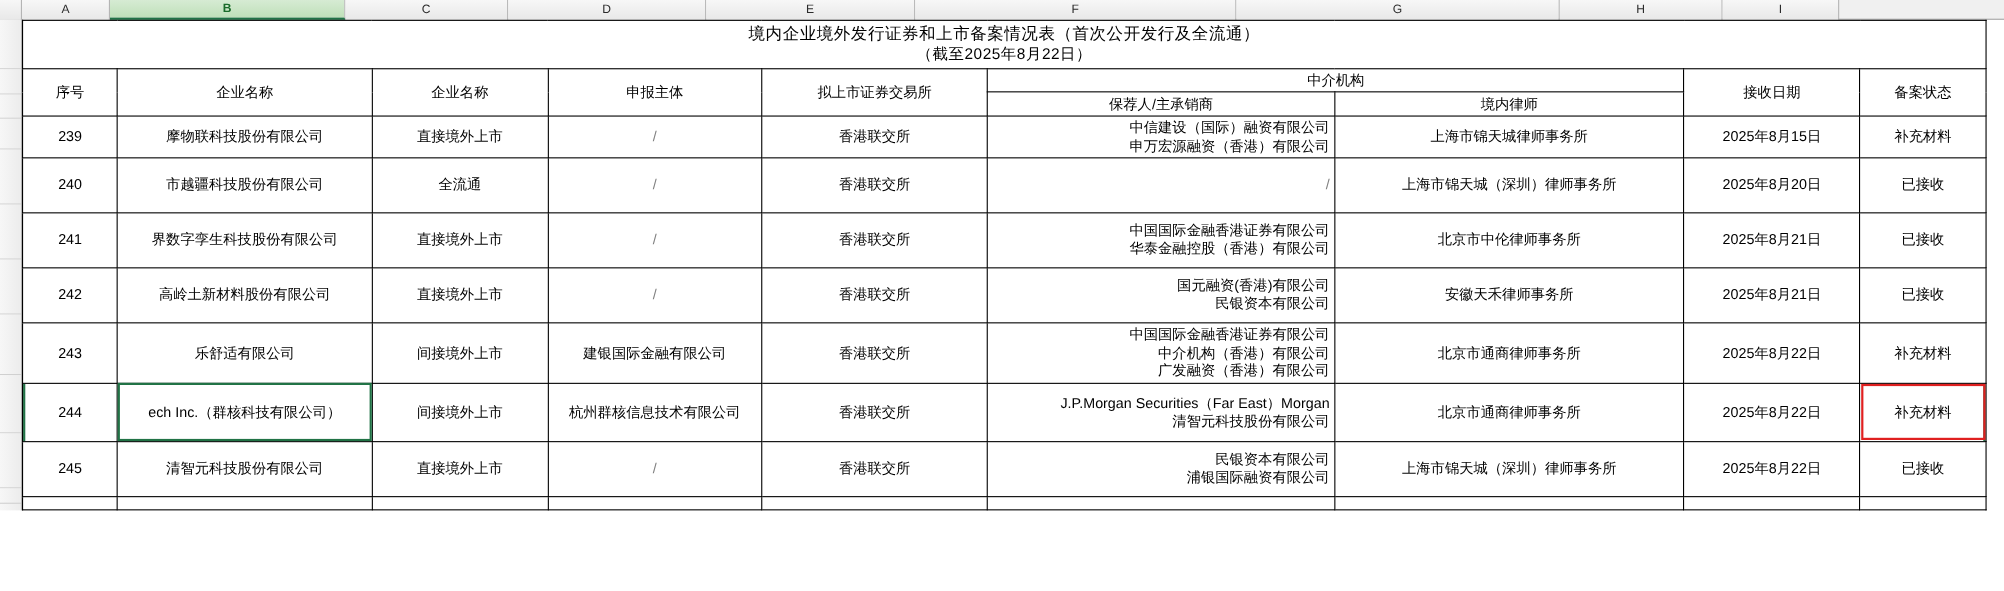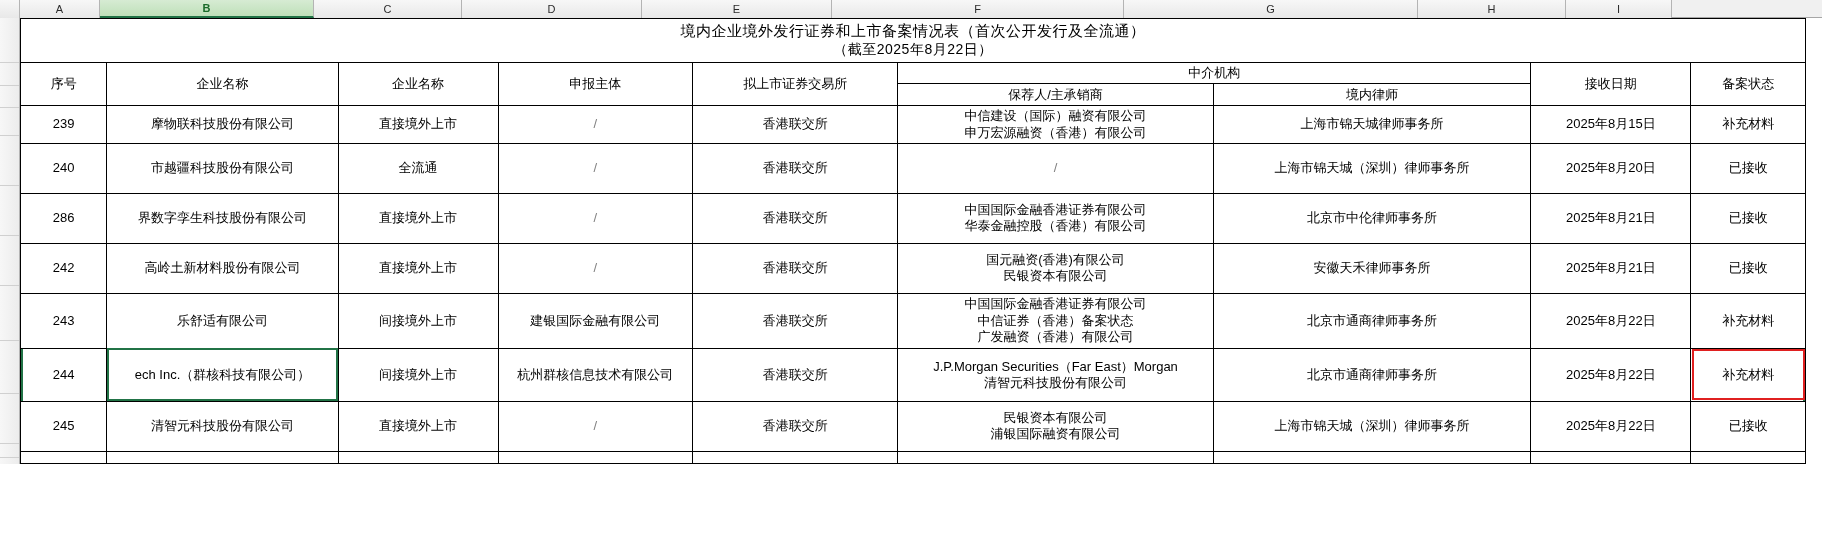--- a/index.html
+++ b/index.html
@@ -88,21 +88,21 @@
     letter-spacing: 0.5px;
   }
   .title-cell .line2 { display: block; font-size: 14px; }
   th.hdr {
     font-size: 13px;
     font-weight: normal;
     background: #ffffff;
   }
   tr.data-row td { height: 50px; }
   tr.r-clip td { height: 28px; }
-  .multi span { display: block; }
+  .multi span { display: block; text-align: right; }
   .slash { color: #808080; }
 
   
   .cell-selected {
     outline: 2px solid #217346;
     outline-offset: -2px;
   }
   
   .cell-redbox {
     outline: 2px solid #e02020;
@@ -209,21 +209,21 @@
         <td>香港联交所</td>
         <td class="multi slash">
           <span>/</span>
         </td>
         <td>上海市锦天城（深圳）律师事务所</td>
         <td>2025年8月20日</td>
         <td>已接收</td>
       </tr>
 
       <tr class="data-row">
-        <td>286</td>
+        <td>241</td>
         <td>界数字孪生科技股份有限公司</td>
         <td>直接境外上市</td>
         <td class="slash">/</td>
         <td>香港联交所</td>
         <td class="multi">
           <span>中国国际金融香港证券有限公司</span>
           <span>华泰金融控股（香港）有限公司</span>
         </td>
         <td>北京市中伦律师事务所</td>
         <td>2025年8月21日</td>
@@ -246,21 +246,21 @@
       </tr>
 
       <tr class="data-row">
         <td style="height:55px">243</td>
         <td>乐舒适有限公司</td>
         <td>间接境外上市</td>
         <td>建银国际金融有限公司</td>
         <td>香港联交所</td>
         <td class="multi">
           <span>中国国际金融香港证券有限公司</span>
-          <span>中信证券（香港）备案状态</span>
+          <span>中介机构（香港）有限公司</span>
           <span>广发融资（香港）有限公司</span>
         </td>
         <td>北京市通商律师事务所</td>
         <td>2025年8月22日</td>
         <td>补充材料</td>
       </tr>
 
       <tr class="data-row">
         <td class="sel-left-edge" style="height:53px">244</td>
         <td class="cell-selected">ech Inc.（群核科技有限公司）</td>

